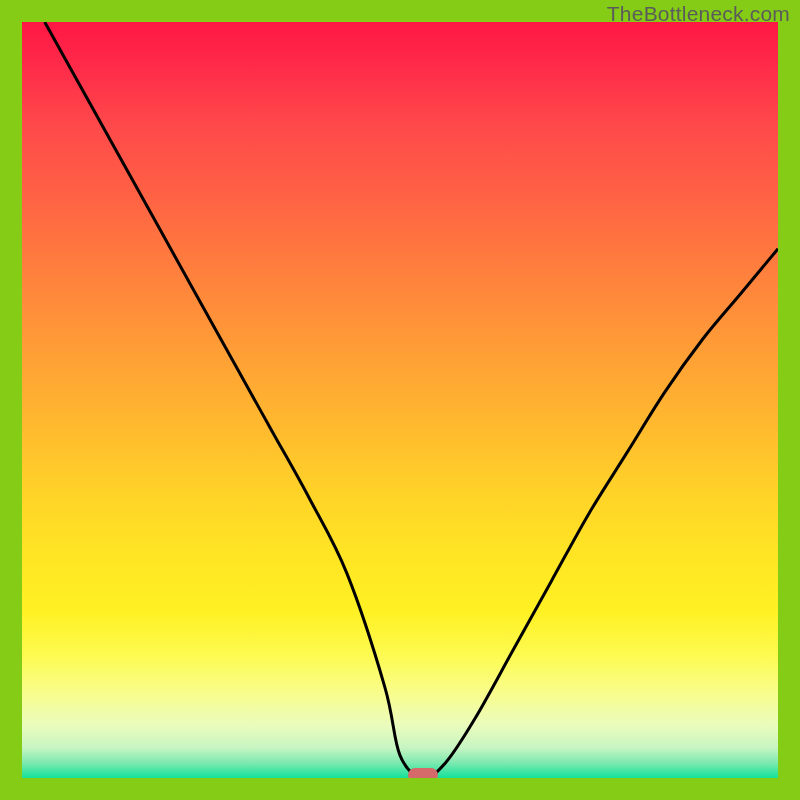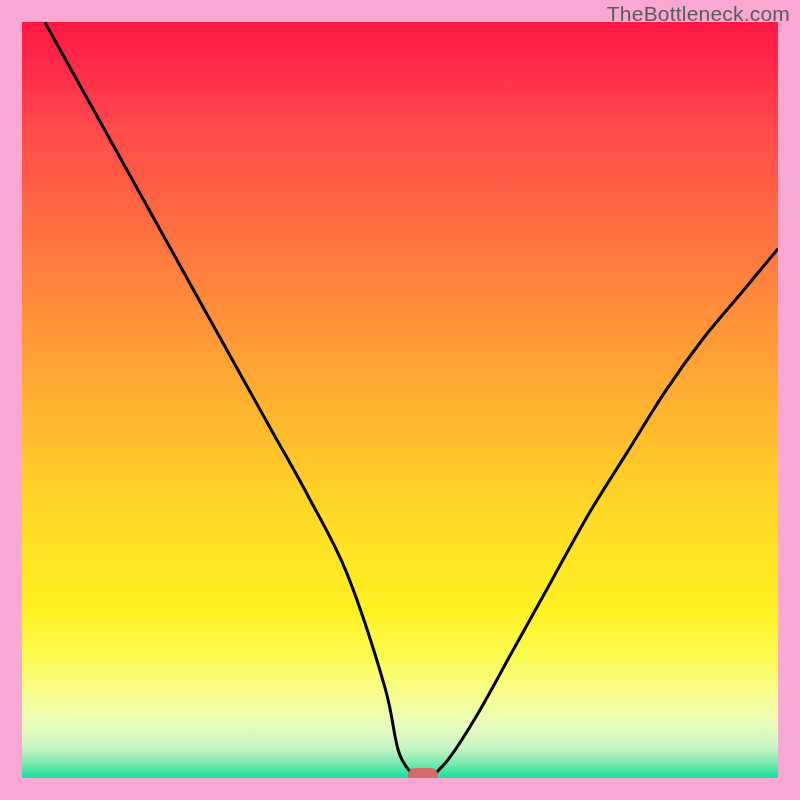--- a/index.html
+++ b/index.html
@@ -8,21 +8,21 @@
     width: 800px;
     height: 800px;
     background: #000;
     font-family: Arial, Helvetica, sans-serif;
     overflow: hidden;
   }
   .frame {
     position: relative;
     width: 800px;
     height: 800px;
-    background: #f9a8d4;
+    background: #84cc16;
   }
   .plot-area {
     position: absolute;
     left: 22px;
     top: 22px;
     width: 756px;
     height: 756px;
     
     background: linear-gradient(to bottom,
       #ff1744 0%,

